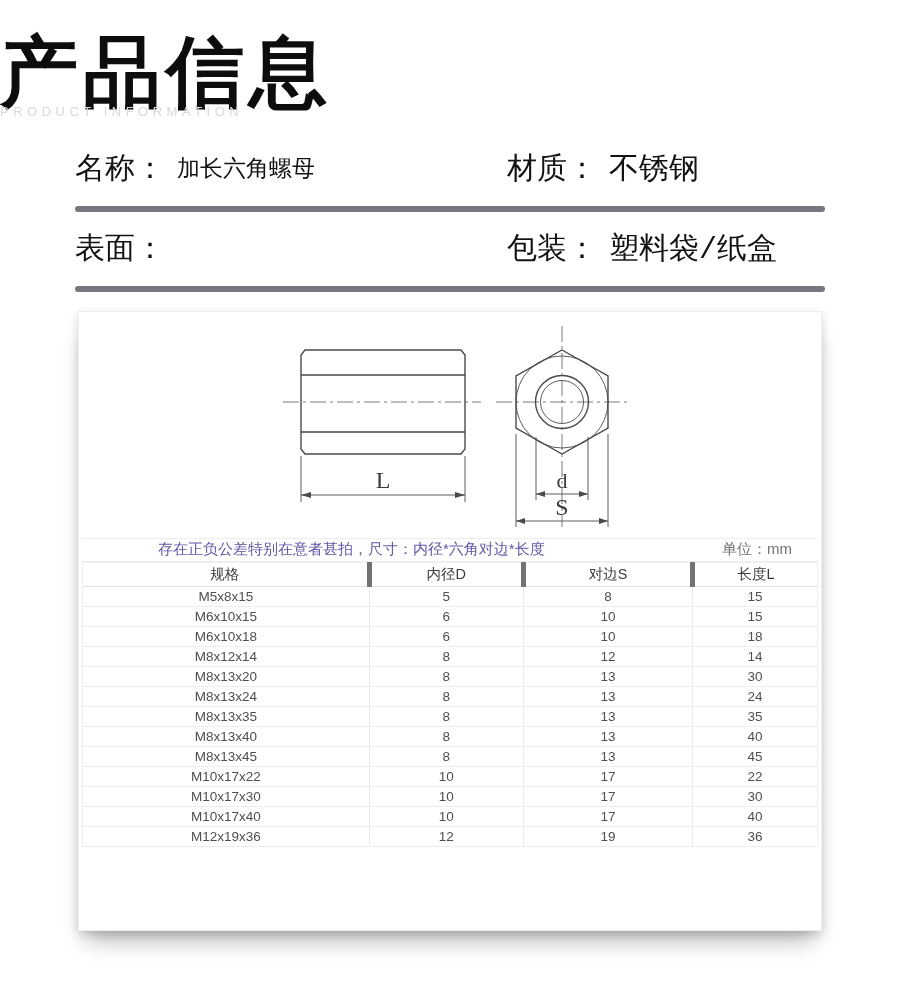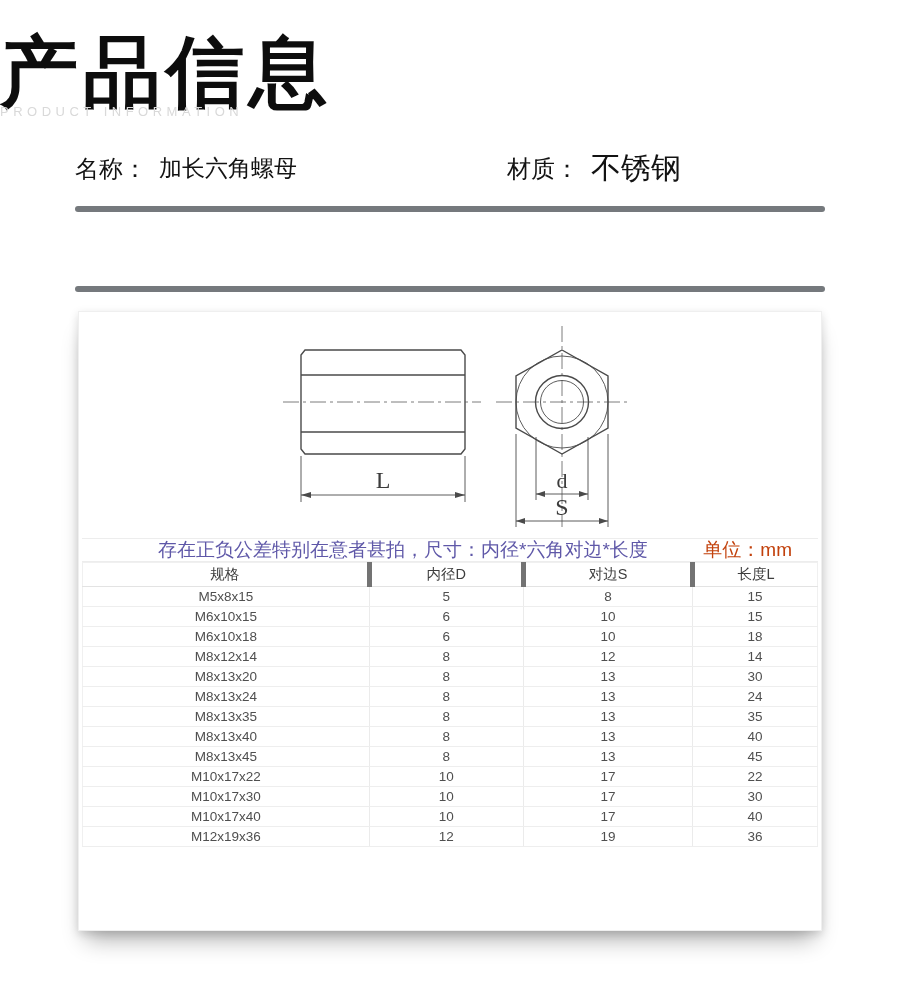--- a/index.html
+++ b/index.html
@@ -9,37 +9,37 @@
 
   
   .header { padding-top:30px; }
   .title { font-size:78px; font-weight:700; letter-spacing:5px; color:#0d0d0d; line-height:1.1; }
   .subtitle { font-size:13px; letter-spacing:4.5px; color:#d9d9d9; margin-top:-12px; font-weight:400; }
 
   
   .fields { width:750px; margin:24px auto 0; }
   .field-row { display:grid; grid-template-columns:432px 318px; align-items:center; height:52px; }
   .field { display:flex; align-items:center; gap:12px; white-space:nowrap; }
-  .flabel { font-size:24px; color:#131313; }
+  .flabel { font-size:30px; color:#131313; }
   .fvalue { font-size:30px; color:#131313;font-family:Liberation Mono, monospace; }
   .fvalue.small { font-size:23px; }
   .hr { height:6px; background:#75797d; border-radius:3px; margin:11px 0 11px 0; width:750px; }
 
   
   .photo-box { width:744px; height:620px; margin:19px auto 0; background:#fff;
                border:1px solid #efefef;
                box-shadow:0 3px 9px rgba(0,0,0,0.14), 0 16px 22px -8px rgba(0,0,0,0.32); }
   .drawing { display:block; margin:2px auto 0; }
 
   
   .note-row { display:flex; justify-content:space-between; align-items:center;
-              height:24px; padding:0 26px 0 76px; font-size:19px; color:#5f58a8;
+              height:24px; padding:0 26px 0 76px; font-size:15px; color:#5f58a8;
               border-top:1px solid #ededed; border-bottom:1px solid #ededed;
               width:736px; margin:0 auto; }
-  .note-row .unit { color:#c2410c; }
+  .note-row .unit { color:#737373; }
   table.spec { width:736px; margin:0 auto; border-collapse:collapse; table-layout:fixed;
                font-size:13.5px; color:#4f4f4f; border:1px solid #f0f0f0; }
   table.spec th { font-weight:400; font-size:14.5px; color:#3d3d3d; height:24px;
                   border-bottom:1px solid #e3e3e3; border-right:5px solid #737373; }
   table.spec td { text-align:center; height:20px; border-bottom:1px solid #eeeeee;
                   border-right:1px solid #ebebeb; }
   table.spec th:last-child, table.spec td:last-child { border-right:none; }
   col.c1{width:39%;} col.c2{width:21%;} col.c3{width:23%;} col.c4{width:17%;}
 
   
@@ -66,20 +66,25 @@
         <span class="fvalue small">加长六角螺母</span>
       </div>
       <div class="field">
         <span class="flabel">材质：</span>
         <span class="fvalue">不锈钢</span>
       </div>
     </div>
     <div class="hr"></div>
     <div class="field-row">
       <div class="field">
+        <span class="flabel">表面：</span>
+      </div>
+      <div class="field">
+        <span class="flabel">包装：</span>
+        <span class="fvalue">塑料袋/纸盒</span>
       </div>
     </div>
     <div class="hr"></div>
   </div>
 
   <div class="photo-box">
 
     <svg class="drawing" width="742" height="224" viewBox="0 0 742 224">
 
       <g>

